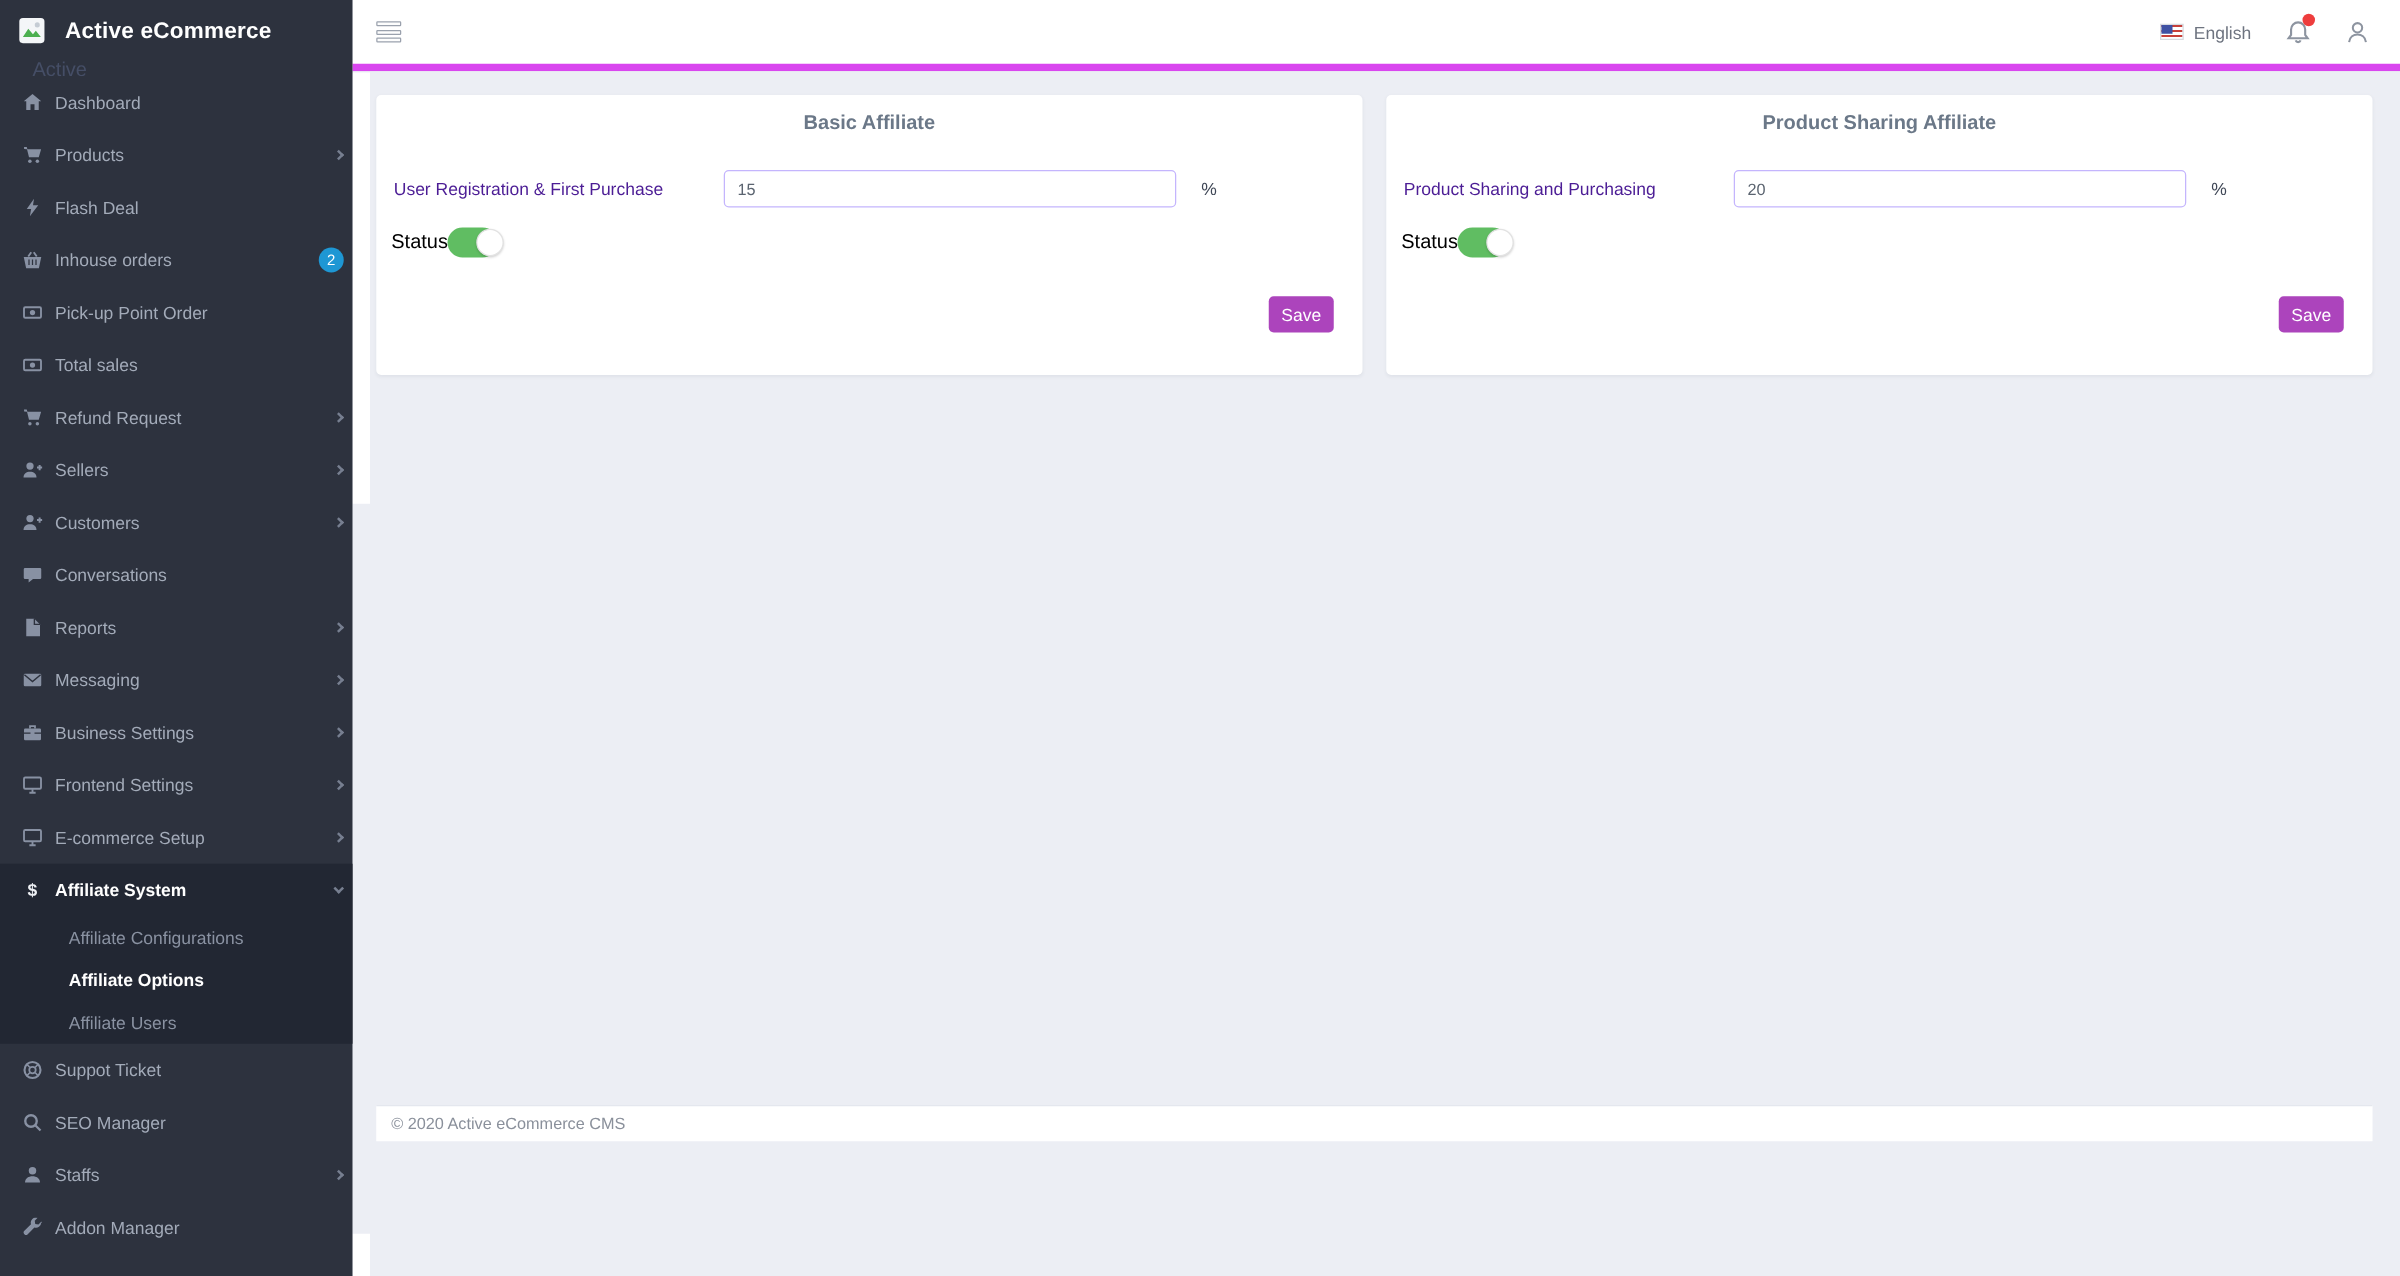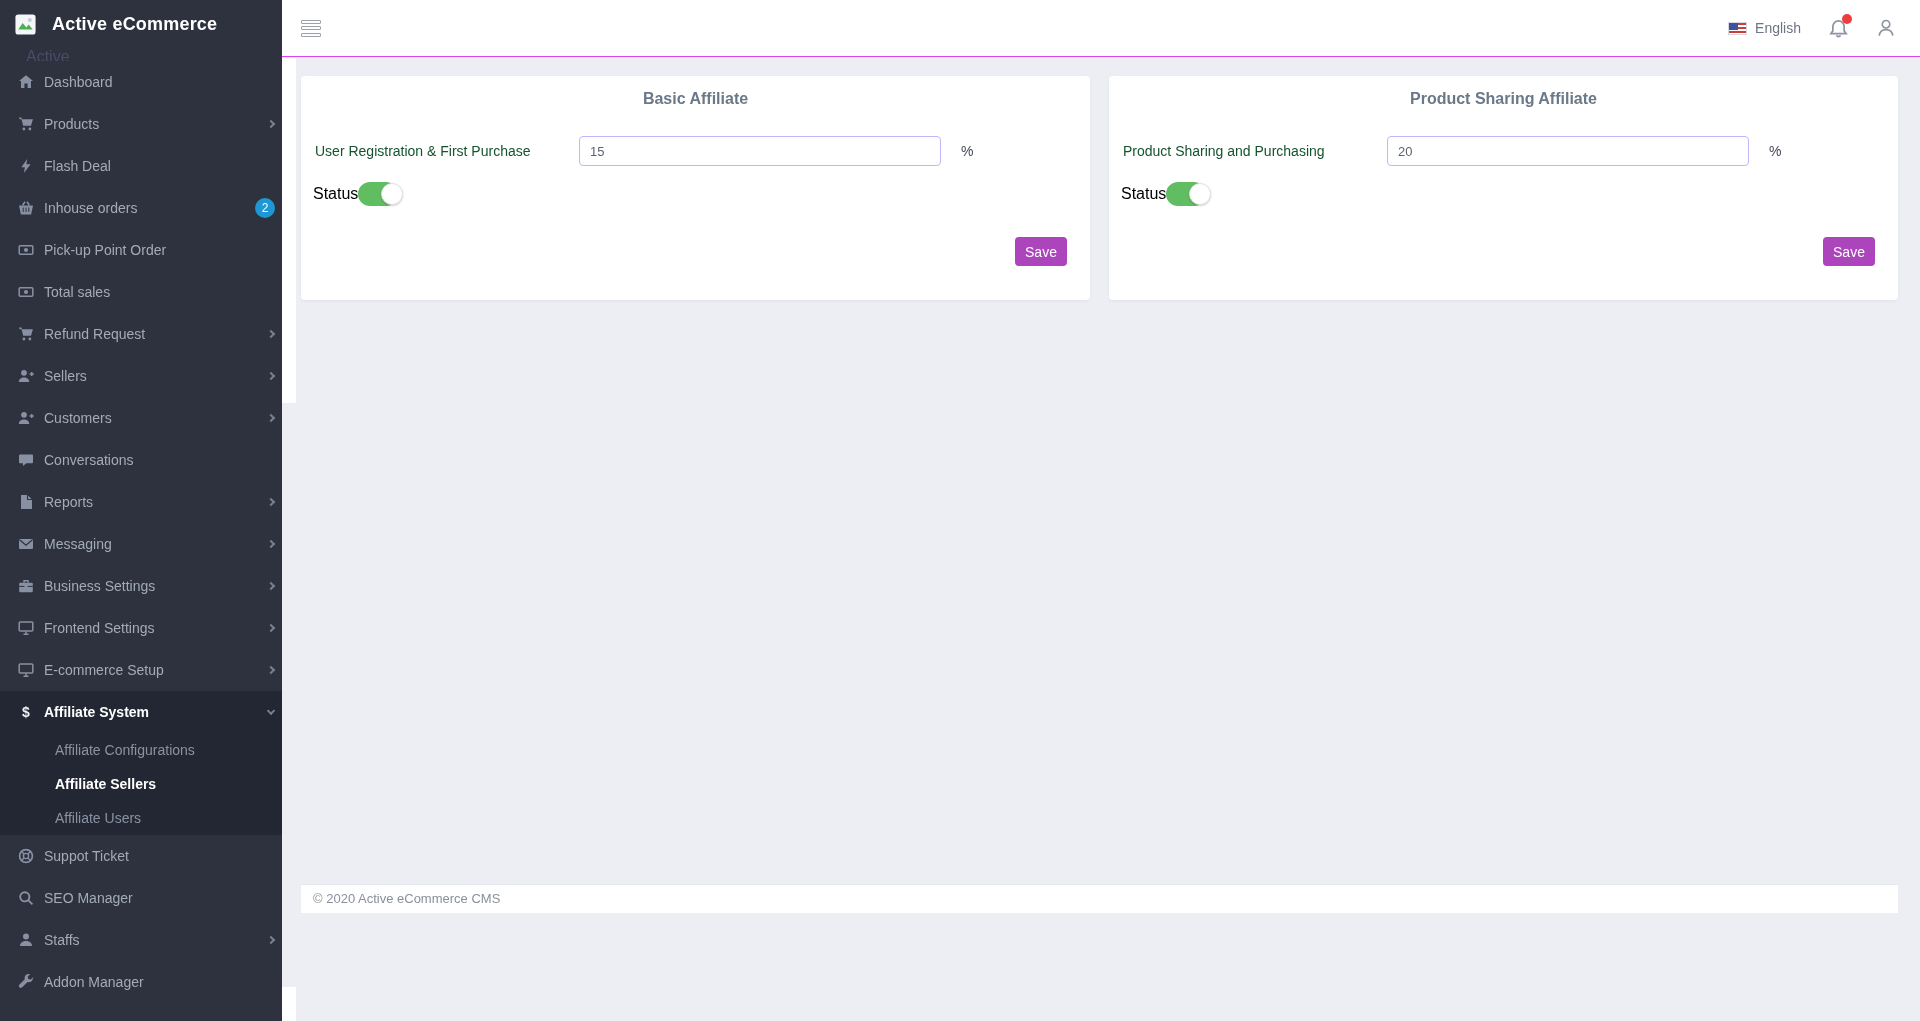--- a/index.html
+++ b/index.html
@@ -26,42 +26,42 @@
   .sub { height:34px; display:flex; align-items:center; padding-left:55px; cursor:pointer; }
   .sub span { font-size:14px; color:#8a92a2; }
   .sub.active span { color:#ffffff; font-weight:700; }
 
   
   .sb-thumb { position:absolute; left:282px; top:58px; width:14px; height:345px; background:#ffffff; z-index:4; }
   .sb-corner { position:absolute; left:282px; top:987px; width:14px; height:34px; background:#ffffff; z-index:4; }
 
   
   .main { position:absolute; left:282px; top:0; width:1638px; height:1021px; }
-  .header { height:57px; background:#ffffff; border-bottom:1px solid #d946ef; display:flex; align-items:center;
+  .header { height:57px; background:#ffffff; border-bottom:6px solid #d946ef; display:flex; align-items:center;
             padding:0 24px 0 19px; justify-content:space-between; }
   .hamburger { width:20px; height:17px; display:flex; flex-direction:column; justify-content:space-between; cursor:pointer; }
   .hamburger i { display:block; height:4px; border:1px solid #9aa1ad; border-radius:1px; background:#fdfdfd; }
   .header-right { display:flex; align-items:center; gap:27px; }
   .lang { display:flex; align-items:center; gap:8px; cursor:pointer; }
   .flag { width:19px; height:13px; border:1px solid #d7dae0; position:relative; overflow:hidden;
           background:repeating-linear-gradient(#c7403a 0 2px,#fff 2px 4px); }
   .flag::before { content:""; position:absolute; left:0; top:0; width:9px; height:7px; background:#3f51a3; }
   .lang span { font-size:14px; color:#6e7480; }
   .bell-wrap { position:relative; cursor:pointer; }
   .bell-wrap svg { width:21px; height:21px; color:#8d94a0; display:block; }
   .red-dot { position:absolute; right:-3px; top:-4px; width:10px; height:10px; border-radius:50%; background:#ee3d3d; }
   .user-wrap svg { width:20px; height:20px; color:#8d94a0; display:block; cursor:pointer; }
 
   .content { position:relative; height:963px; background:#eceef4; }
   .cards { display:flex; gap:19px; padding:19px 22px 0 19px;justify-content:space-between; }
   .card { width:789px; height:224px; background:#ffffff; border-radius:4px; position:relative;
           box-shadow:0 1px 3px rgba(40,50,70,.06); padding:0 12px; }
   .card-title { text-align:center; padding-top:14px; font-size:16px; color:#6b7888; }
   .frow { display:flex; align-items:center; margin-top:28px; }
-  .frow .flabel { width:266px; padding-left:2px; font-size:14px; color:#14532d; flex:none; }
+  .frow .flabel { width:266px; padding-left:2px; font-size:14px; color:#4c1d95; flex:none; }
   .pct-input { width:362px; height:30px; border:1px solid #c4b5fd; border-radius:4px; padding:0 10px;
                font-size:13px; color:#5b6470; font-family:"Liberation Sans",sans-serif; outline:none; }
   .unit { margin-left:20px; font-size:14px; color:#3f4756; }
   .srow { display:flex; align-items:center; margin-top:16px; }
   .switch { position:relative; width:46px; height:24px; cursor:pointer; }
   .switch .track { position:absolute; left:0; top:0; width:40px; height:24px; border-radius:12px; background:#60bd62; }
   .switch .knob { position:absolute; left:23px; top:1px; width:22px; height:22px; border-radius:50%;
                   background:#fff; border:1px solid #e2e2e2; box-shadow:0 1px 2px rgba(0,0,0,.18); }
   .save-btn { position:absolute; right:23px; top:151px; width:52px; height:29px; background:#ac44bc; color:#fff;
               border:none; border-radius:4px; font-size:14px; font-family:"Liberation Sans",sans-serif; cursor:pointer;margin-top:10px; }
@@ -284,21 +284,21 @@
       <svg class="mi-icon" viewBox="0 0 16 16">
           <use href="#sym-dollar" xlink:href="#sym-dollar"></use>
         </svg>
       <span class="mi-label">Affiliate System</span>
       <i class="mi-chev"></i>
     </div>
     <div class="sub">
       <span>Affiliate Configurations</span>
     </div>
     <div class="sub active">
-      <span>Affiliate Sellers</span>
+      <span>Affiliate Options</span>
     </div>
     <div class="sub">
       <span>Affiliate Users</span>
     </div>
   </div>
 
   <div id="menu-bottom">
       <div class="mi">
     <svg class="mi-icon" viewBox="0 0 16 16">
           <use href="#sym-life-ring" xlink:href="#sym-life-ring"></use>

